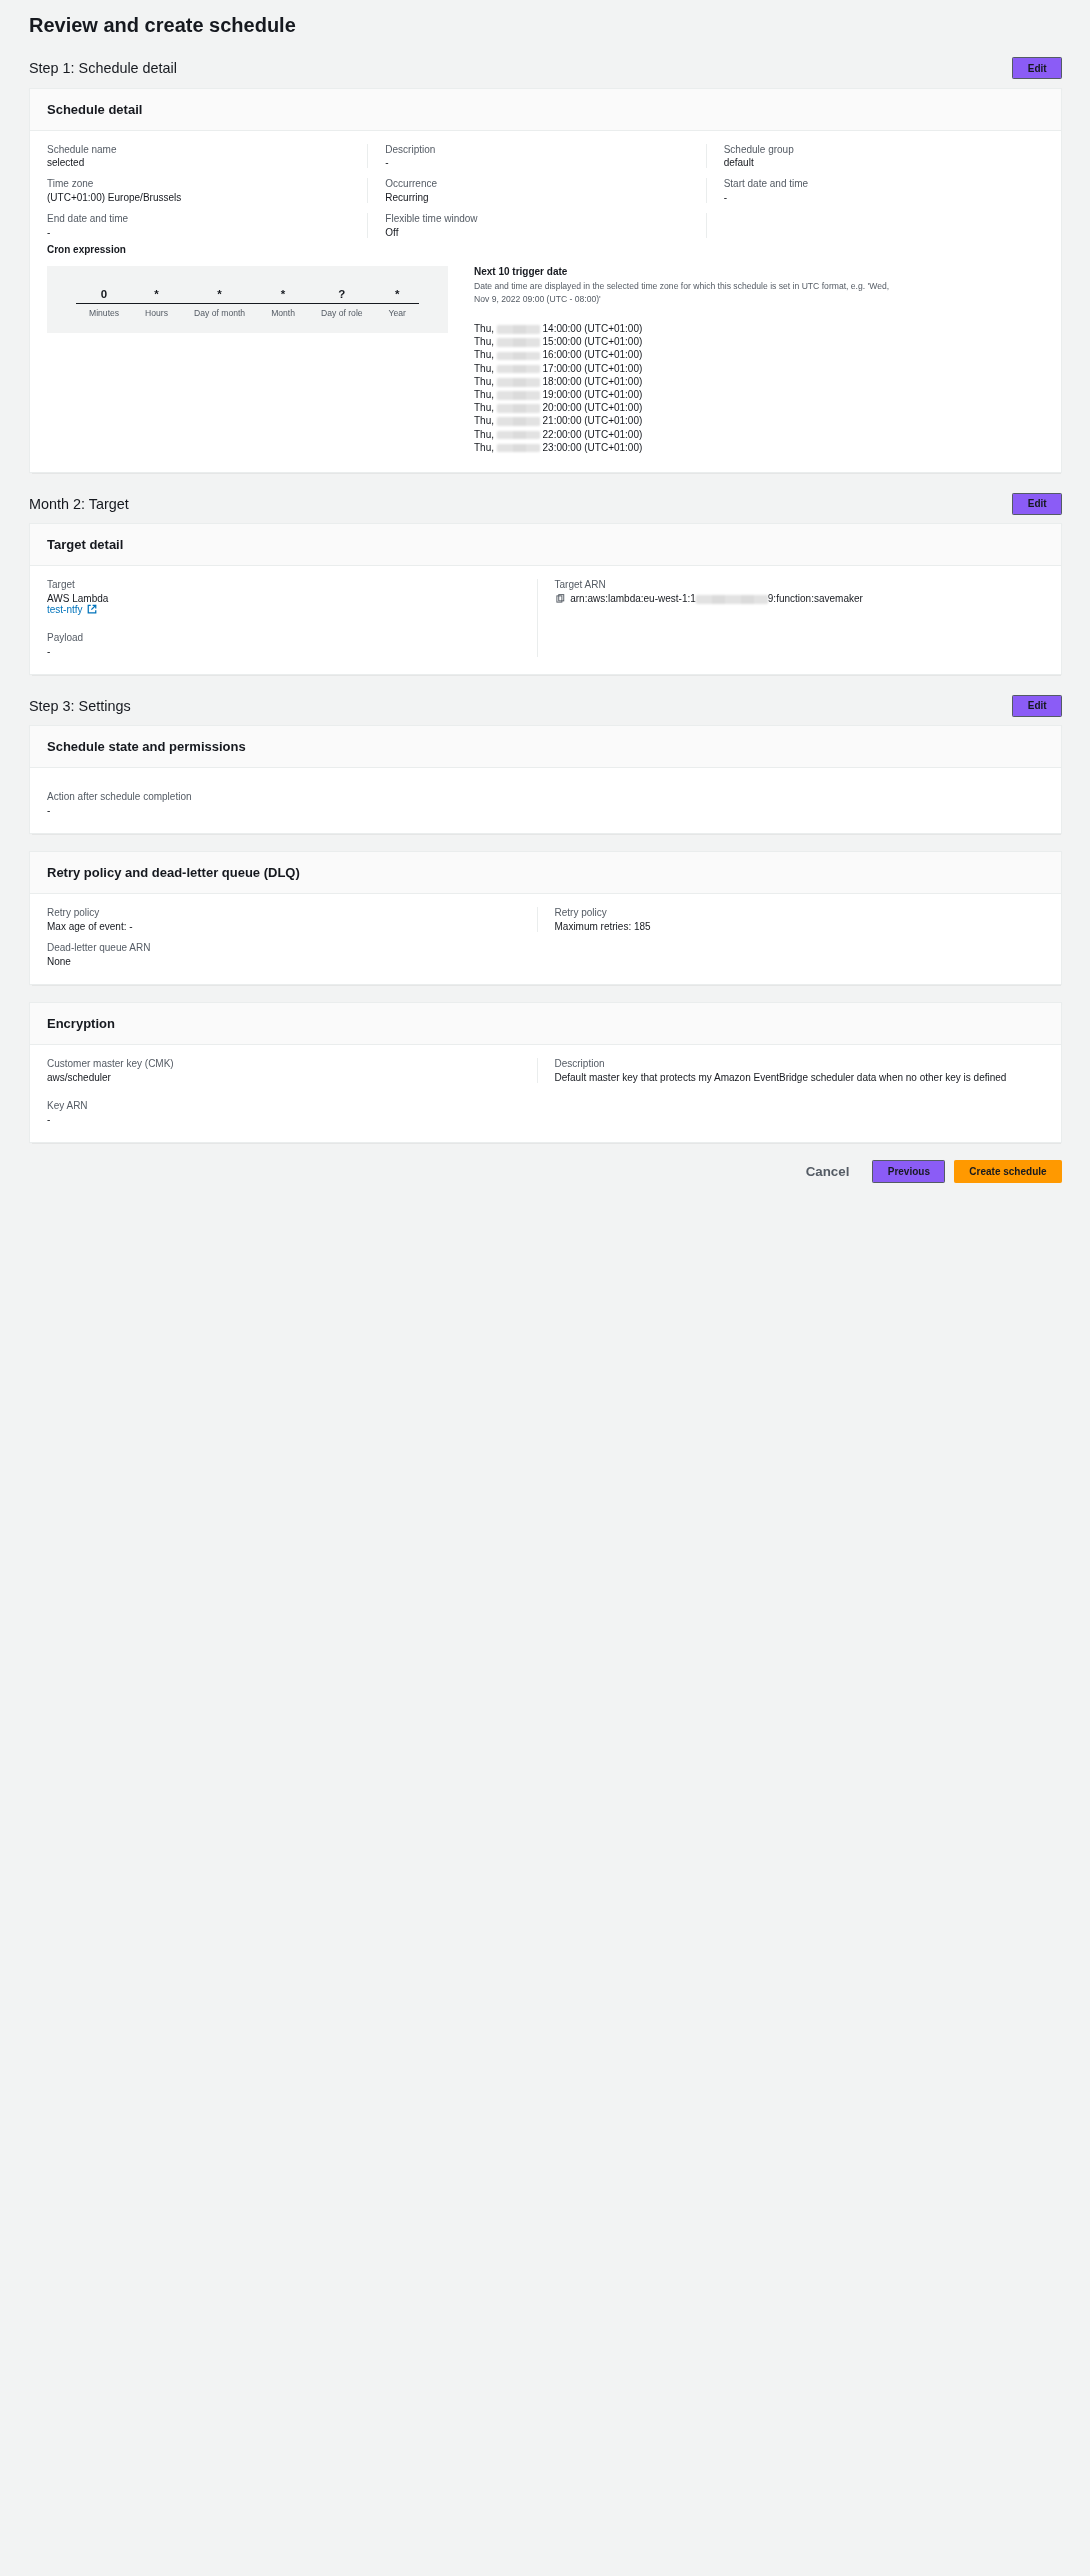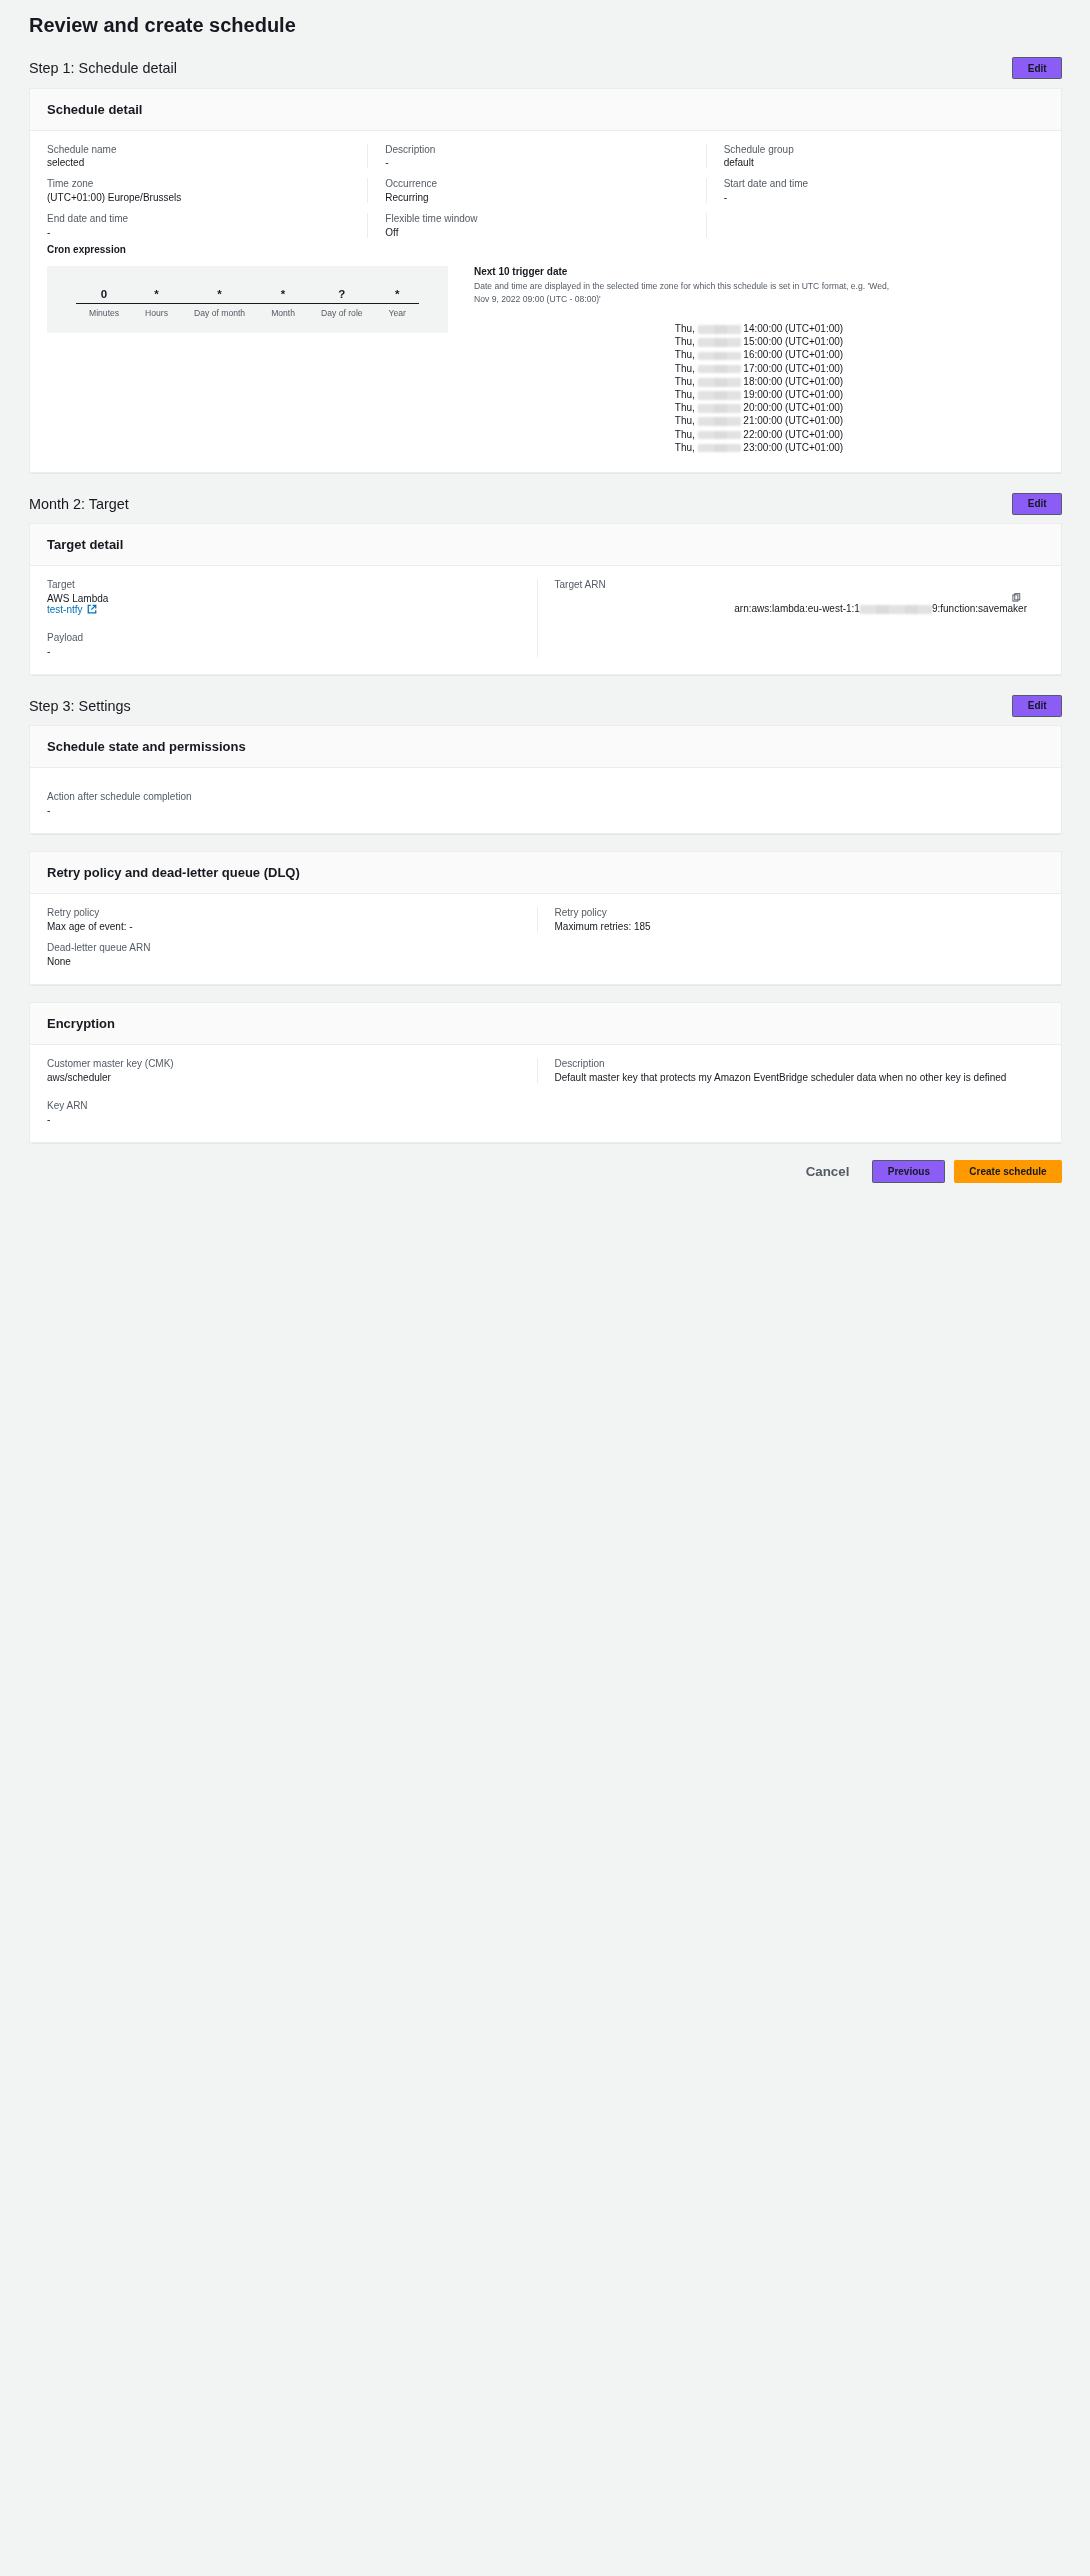--- a/index.html
+++ b/index.html
@@ -83,21 +83,21 @@
   padding-bottom: 2.9px;
 }
 .cron-table .lbls td {
   color: #545b64;
   font-size: 8.6px;
   padding-top: 4.3px;
 }
 .cron-right { flex: 1; padding-left: 26px; }
 .trigger-title { font-weight: 700; margin-bottom: 2.9px; }
 .trigger-desc { color: #545b64; font-size: 8.6px; line-height: 1.5; margin-bottom: 17px; max-width: 431px;}
-.trigger-list div { font-size: 10px; margin-bottom: 2.2px; text-align: center; }
+.trigger-list div { font-size: 10px; margin-bottom: 2.2px; }
 .redact {
   display: inline-block;
   width: 72px;
   height: 8.6px;
   background: repeating-linear-gradient(90deg,#d5d5d5,#d5d5d5 1.4px,#e8e8e8 1.4px,#e8e8e8 2.9px);
   filter: blur(1.1px);
   vertical-align: middle;
   border-radius: 1.4px;
 }
 .redact.sm { width: 43px; }
@@ -108,21 +108,21 @@
   vertical-align: -1.4px;
   margin-left: 1.4px;
 }
 .copy-icon {
   display: inline-block;
   width: 10px; height: 10px;
   vertical-align: -1.4px;
   margin-right: 5.7px;
   color: #545b64;
 }
-.arn-block { display: flex; align-items: flex-end; flex-direction: column; }
+.arn-block { display: flex; align-items: center; }
 .arn-text { word-break: break-all; }
 .footer {
   display: flex;
   justify-content: flex-end;
   gap: 8.6px;
   margin-top: 14.4px;
 }
 .cron-wrap { display: flex; align-items: flex-start; }
 </style>
 </head>

